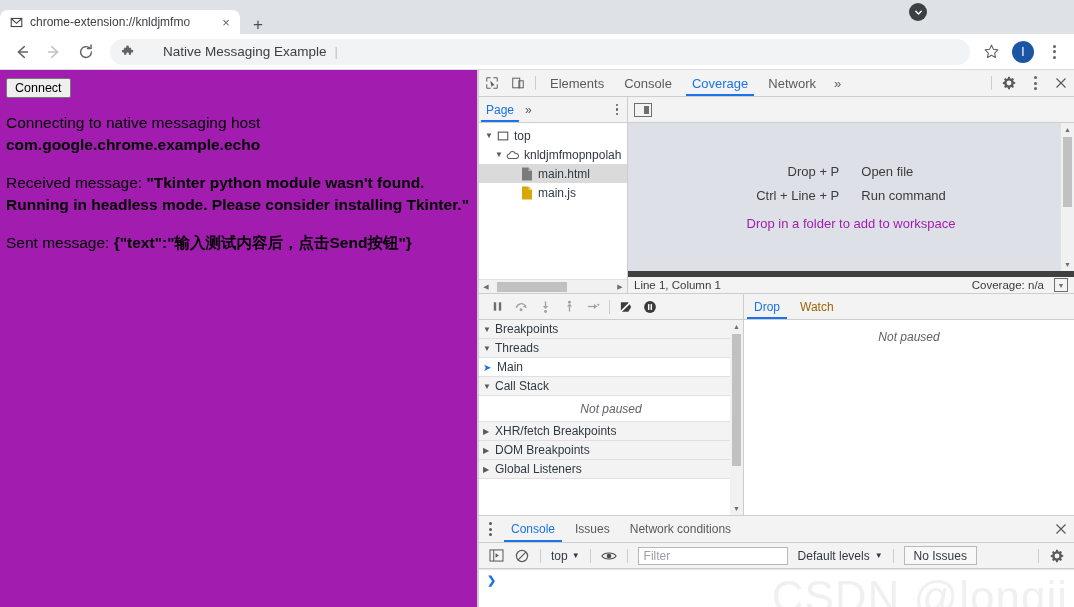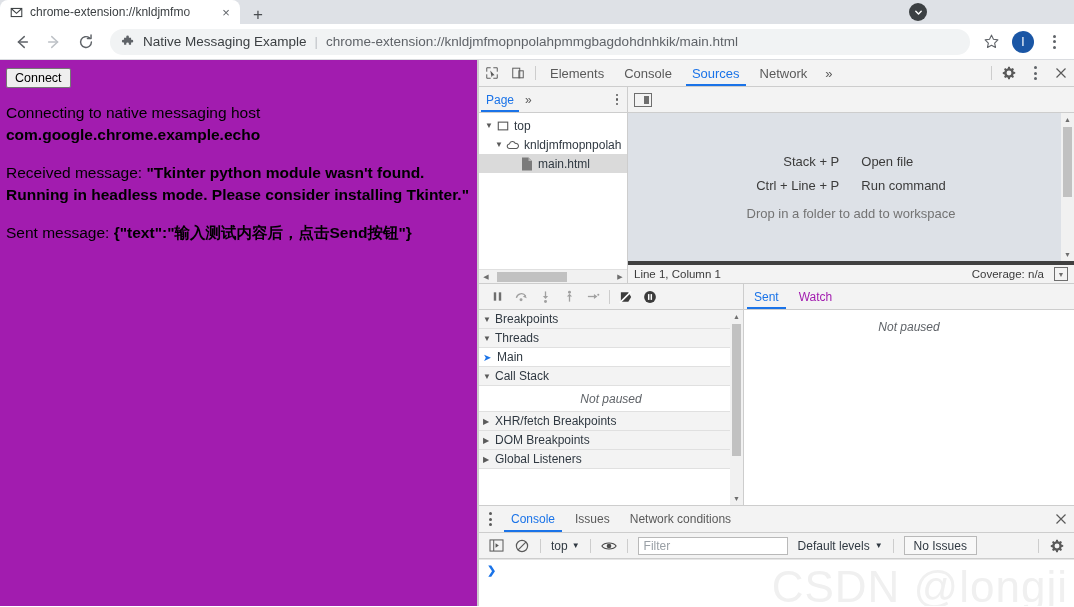--- a/index.html
+++ b/index.html
@@ -10,21 +10,21 @@
     overflow: hidden;
     background: #fff;
     font-family: "Liberation Sans", sans-serif;
     -webkit-font-smoothing: antialiased;
   }
 
   
   .browser { width: 1074px; height: 607px; position: relative; }
 
   .tabstrip {
-    height: 24px; background: #dee1e6;
+    height: 34px; background: #dee1e6;
     display: flex; align-items: flex-end; position: relative;
   }
   .tab {
     height: 24px; width: 240px;
     background: #fff;
     border-top-left-radius: 8px; border-top-right-radius: 8px;
     display: flex; align-items: center;
     padding: 0 6px 0 9px; position: relative;
   }
   .tab-favicon {
@@ -65,21 +65,21 @@
     color: #5f6368;
   }
   .navbtn.disabled { color: #bdc1c6; }
   .omnibox {
     flex: 1; height: 26px; background: #f1f3f4; border-radius: 13px;
     display: flex; align-items: center; padding: 0 10px; margin: 0 6px;
     min-width: 0;
   }
   .ext-icon { width: 16px; flex: 0 0 16px; margin-right: 7px; color: #5f6368;
               display:flex; align-items:center; justify-content:center; }
-  .ext-name { font-size: 13.5px; color: #3c4043; white-space: nowrap; }
+  .ext-name { font-size: 13.5px; color: #3c4043; white-space: nowrap; margin-left: 20px; }
   .omni-sep { color: #bdc1c6; margin: 0 8px; font-size: 13px; }
   .omni-url {
     font-size: 13.5px; color: #5f6368; white-space: nowrap;
     overflow: hidden; text-overflow: ellipsis;
   }
   .star { width: 26px; height: 26px; display: flex; align-items: center;
           justify-content: center; color: #5f6368; margin-left: 2px; }
   .avatar {
     width: 22px; height: 22px; border-radius: 50%; background: #1a56a5;
     color: #fff; font-size: 12px; display: flex; align-items: center;
@@ -177,28 +177,28 @@
                 padding-left: 6px; background: #f3f3f3; border-bottom: 1px solid #cdcdcd; }
   .ed-panel-toggle { width: 18px; height: 14px; border: 1px solid #6e6e6e;
                      display: flex; align-items: center; justify-content: flex-end;
                      padding-right: 2px; }
   .ed-panel-toggle .bar { width: 5px; height: 8px; background: #6e6e6e; }
   .ed-main { flex: 1; position: relative; display:flex; flex-direction:column;
              justify-content:center; align-items:center; }
   .shortcut-grid { display: grid; grid-template-columns: auto auto; gap: 9px 22px;
                    font-size: 13px; color: #3b3b3b; }
   .shortcut-grid .k { text-align: right; }
-  .drop-hint { font-size: 13px; color: #737373; margin-top: 13px; }
+  .drop-hint { font-size: 13px; color: #a21caf; margin-top: 13px; }
   .ed-vscroll { position: absolute; right: 0; top: 0; bottom: 0; width: 13px;
                 background: #f1f1f1; display:flex; flex-direction:column;
                 align-items:center; justify-content:space-between; }
   .vs-arrow { font-size: 7px; color: #6e6e6e; height: 13px; line-height: 13px; }
   .vs-thumb { position:absolute; top: 14px; width: 9px; height: 70px; background:#c1c1c1; left:2px; }
   .ed-status { height: 22px; flex: 0 0 22px; background: #f3f3f3;
-               border-top: 4px solid #404040; display: flex; align-items: center;
+               border-top: 6px solid #404040; display: flex; align-items: center;
                padding: 0 6px; font-size: 11.5px; color: #3b3b3b; }
   .ed-status .sp { flex: 1; }
   .cov-box { width: 14px; height: 14px; border: 1px solid #6e6e6e; margin-left: 10px;
              display:flex; align-items:center; justify-content:center; font-size:7px; color:#6e6e6e; }
 
   
   .debug-region { display: flex; height: 222px; flex: 0 0 222px; border-bottom: 1px solid #cdcdcd; }
   .debug-left { width: 265px; display: flex; flex-direction: column;
                 border-right: 1px solid #cdcdcd; background: #f3f3f3; }
   .dbg-toolbar { height: 26px; flex: 0 0 26px; display: flex; align-items: center;
@@ -219,21 +219,21 @@
   .pane-row .thread-arrow { width: 14px; color: #1a73e8; font-size: 10px; }
   .dbg-vscroll { position: absolute; right: 0; top: 0; bottom: 0; width: 13px;
                  background: #f1f1f1; }
   .dbg-vscroll .a { font-size: 7px; color: #6e6e6e; text-align: center; height: 13px; line-height: 13px; }
   .dbg-vthumb { position: absolute; left: 2px; top: 14px; width: 9px; height: 132px; background: #c1c1c1; }
 
   .debug-right { flex: 1; display: flex; flex-direction: column; background: #f3f3f3; }
   .scope-tabbar { height: 26px; flex: 0 0 26px; display: flex; align-items: stretch;
                   border-bottom: 1px solid #cdcdcd; }
   .scope-tab { display:flex; align-items:center; padding: 0 10px; font-size: 12px;
-               color:#a21caf; position:relative; }
+               color:#a16207; position:relative; }
   .scope-tab.active { color: #1a73e8; }
   .scope-tab.active::after { content:''; position:absolute; left:3px; right:3px; bottom:0;
                              height:2px; background:#1a73e8; }
   .scope-body { flex: 1; background: #fff; padding-top: 10px; text-align: center;
                 font-size: 12px; font-style: italic; color: #5f6368; }
 
   
   .drawer { flex: 1; display: flex; flex-direction: column; background: #f3f3f3; min-height: 0; }
   .drawer-tabbar { height: 27px; flex: 0 0 27px; display: flex; align-items: stretch;
                    border-bottom: 1px solid #cdcdcd; }
@@ -318,21 +318,20 @@
     </div>
 
     <div class="omnibox">
       <span class="ext-icon">
         <svg width="14" height="14" viewBox="0 0 16 16">
           <path d="M6 2 a1.5 1.5 0 0 1 3 0 v1 h2.5 v2.5 h1 a1.5 1.5 0 0 1 0 3 h-1 V11 H9 v-1 a1.5 1.5 0 0 0-3 0 v1 H3.5 V8.5 h-1 a1.5 1.5 0 0 1 0-3 h1 V3 H6 Z" fill="#5f6368"></path>
         </svg>
       </span>
       <span class="ext-name">Native Messaging Example</span>
       <span class="omni-sep">|</span>
-      <span class="omni-url">chrome-extension://knldjmfmopnpolahpmmgbagdohdnhkik/main.html</span>
     </div>
 
     <div class="star">
       <svg width="17" height="17" viewBox="0 0 20 20">
         <path d="M10 2.5 L12.3 7.4 L17.5 8.1 L13.7 11.8 L14.7 17 L10 14.5 L5.3 17 L6.3 11.8 L2.5 8.1 L7.7 7.4 Z" fill="none" stroke="currentColor" stroke-width="1.3" stroke-linejoin="round"></path>
       </svg>
     </div>
     <div class="avatar">I</div>
     <div class="kebab">
         <i></i>
@@ -371,21 +370,21 @@
         </div>
         <div class="dt-iconbtn">
           <svg width="14" height="14" viewBox="0 0 16 16">
             <rect x="2" y="2.5" width="8" height="11" fill="none" stroke="#5a5a5a" stroke-width="1.1"></rect>
             <rect x="9" y="5.5" width="5" height="8" fill="none" stroke="#5a5a5a" stroke-width="1.1"></rect>
           </svg>
         </div>
         <div class="dt-vsep"></div>
         <div class="dt-tab">Elements</div>
         <div class="dt-tab">Console</div>
-        <div class="dt-tab active">Sources</div>
+        <div class="dt-tab active">Coverage</div>
         <div class="dt-tab">Network</div>
         <div class="dt-more">»</div>
         <div class="dt-spacer"></div>
         <div class="dt-vsep"></div>
         <div class="dt-iconbtn">
           <svg width="14" height="14" viewBox="0 0 16 16">
             <path d="M8 5.2 a2.8 2.8 0 1 0 0 5.6 a2.8 2.8 0 0 0 0-5.6 Z M7 0.8 h2 l0.3 1.8 l1.5 0.6 l1.5-1 l1.4 1.4 l-1 1.5 l0.6 1.5 l1.8 0.3 v2 l-1.8 0.3 l-0.6 1.5 l1 1.5 l-1.4 1.4 l-1.5-1 l-1.5 0.6 L9 15.2 H7 l-0.3-1.8 l-1.5-0.6 l-1.5 1 l-1.4-1.4 l1-1.5 l-0.6-1.5 L0.9 9 V7 l1.8-0.3 l0.6-1.5 l-1-1.5 l1.4-1.4 l1.5 1 l1.5-0.6 Z" fill="#5a5a5a"></path>
           </svg>
         </div>
         <div class="dt-iconbtn">
@@ -442,40 +441,50 @@
                 <span class="tw"></span>
                 <span class="ticon">
                   <svg width="12" height="14" viewBox="0 0 12 14">
                     <path d="M1 0.5 H7.5 L11 4 V13.5 H1 Z" fill="#7b7b7b"></path>
                     <path d="M7.5 0.5 V4 H11" fill="#b5b5b5"></path>
                   </svg>
                 </span>
                 <span class="tlabel">main.html</span>
               </div>
 
+              <div class="tree-row" style="padding-left:28px;">
+                <span class="tw"></span>
+                <span class="ticon">
+                  <svg width="12" height="14" viewBox="0 0 12 14">
+                    <path d="M1 0.5 H7.5 L11 4 V13.5 H1 Z" fill="#d8a708"></path>
+                    <path d="M7.5 0.5 V4 H11" fill="#f0cb55"></path>
+                  </svg>
+                </span>
+                <span class="tlabel">main.js</span>
+              </div>
             </div>
 
             <div class="hscroll">
               <div class="hs-arrow">◀</div>
               <div class="hs-track">
                 <div class="hs-thumb"></div>
               </div>
               <div class="hs-arrow">▶</div>
             </div>
           </div>
 
           <div class="editor">
             <div class="ed-toolbar">
               <div class="ed-panel-toggle">
                 <span class="bar"></span>
               </div>
             </div>
             <div class="ed-main">
               <div class="shortcut-grid">
-                <div class="k">Stack + P</div>
+                <div class="k">Drop + P</div>
                 <div class="v">Open file</div>
                 <div class="k">Ctrl + Line + P</div>
                 <div class="v">Run command</div>
               </div>
               <div class="drop-hint">Drop in a folder to add to workspace</div>
               <div class="ed-vscroll">
                 <div class="vs-arrow">▲</div>
                 <div class="vs-thumb"></div>
                 <div class="vs-arrow">▼</div>
               </div>
@@ -580,21 +589,21 @@
               <div class="dbg-vscroll">
                 <div class="a">▲</div>
                 <div class="dbg-vthumb"></div>
                 <div class="a" style="position:absolute;bottom:0;width:13px;">▼</div>
               </div>
             </div>
           </div>
 
           <div class="debug-right">
             <div class="scope-tabbar">
-              <div class="scope-tab active">Sent</div>
+              <div class="scope-tab active">Drop</div>
               <div class="scope-tab">Watch</div>
             </div>
             <div class="scope-body">Not paused</div>
           </div>
         </div>
 
         <div class="drawer">
           <div class="drawer-tabbar">
             <div class="drawer-kebab">
                 <i></i>

